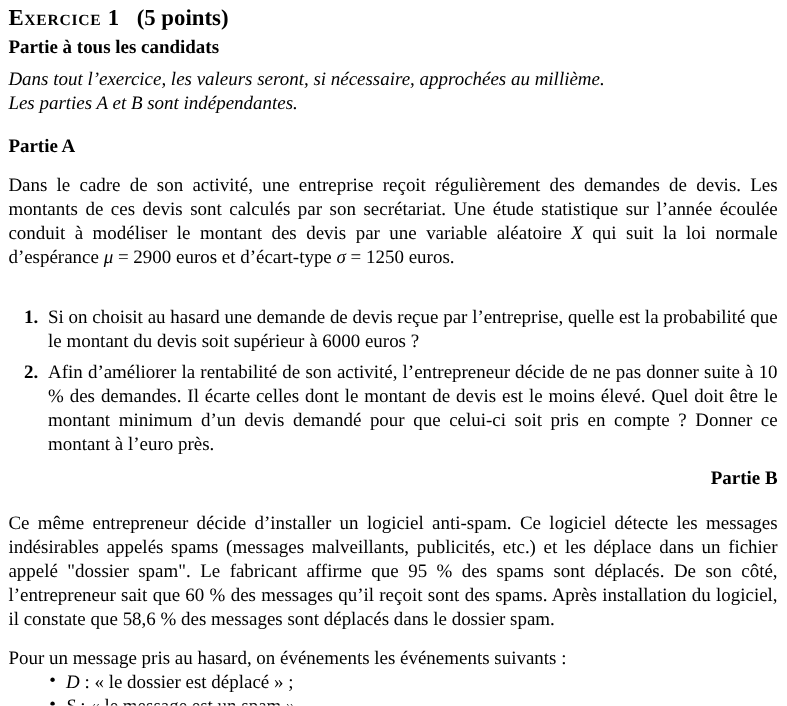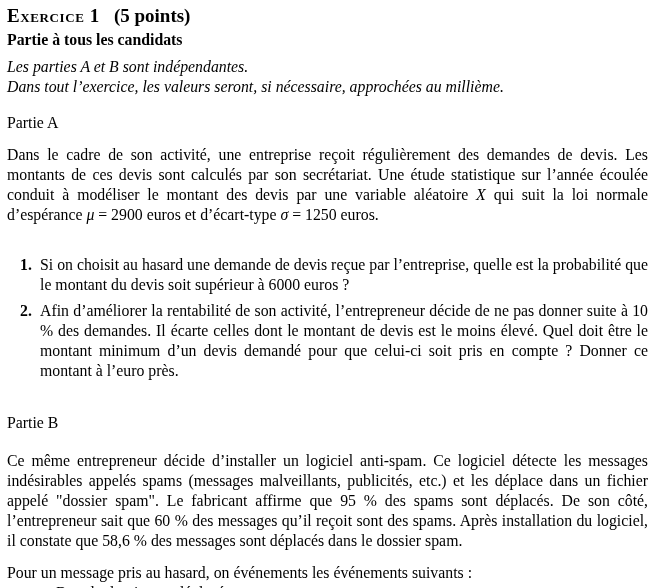--- a/index.html
+++ b/index.html
@@ -35,24 +35,24 @@
   }
   .subtitle {
     font-weight: bold;
     margin-top: 4px;
   }
   .preamble {
     font-style: italic;
     margin-top: 7px;
   }
   .part-heading {
-    font-weight: normal;
+    font-weight: bold;
   }
   .part-a-heading { margin-top: 16px; }
-  .part-b-heading { margin-top: 32px; }
+  .part-b-heading { margin-top: 8px; text-align: right; }
   p.para {
     margin: 12px 0 0 0;
     text-align: justify;
     hyphens: auto;
   }
   p.para-b { margin-top: 18px; }
   .questions {
     margin-top: 30px;
   }
   .question {
@@ -89,22 +89,22 @@
 
 <div class="page">
 
   <div class="title-line">
     <span class="smallcaps">Exercice 1</span><span class="points">(5 points)</span>
   </div>
 
   <div class="subtitle">Partie à tous les candidats</div>
 
   <div class="preamble">
+    <div>Dans tout l’exercice, les valeurs seront, si nécessaire, approchées au millième.</div>
     <div>Les parties A et B sont indépendantes.</div>
-    <div>Dans tout l’exercice, les valeurs seront, si nécessaire, approchées au millième.</div>
   </div>
 
   <div class="part-heading part-a-heading">Partie A</div>
 
   <p class="para"><span>Dans le cadre de son activité, une entreprise reçoit régulièrement des demandes de devis. Les montants de ces devis sont calculés par son secrétariat. Une étude statistique sur l’année écoulée conduit à modéliser le montant des devis par une variable aléatoire </span><span class="mathvar">X</span><span> qui suit la loi normale d’espérance </span><span class="mathvar">μ</span><span> = 2900 euros et d’écart-type </span><span class="mathvar">σ</span><span> = 1250 euros.</span></p>
 
   <div class="questions">
     <div class="question">
       <span class="qnum">1.</span>
       <span>Si on choisit au hasard une demande de devis reçue par l’entreprise, quelle est la probabilité que le montant du devis soit supérieur à 6000 euros ?</span>

